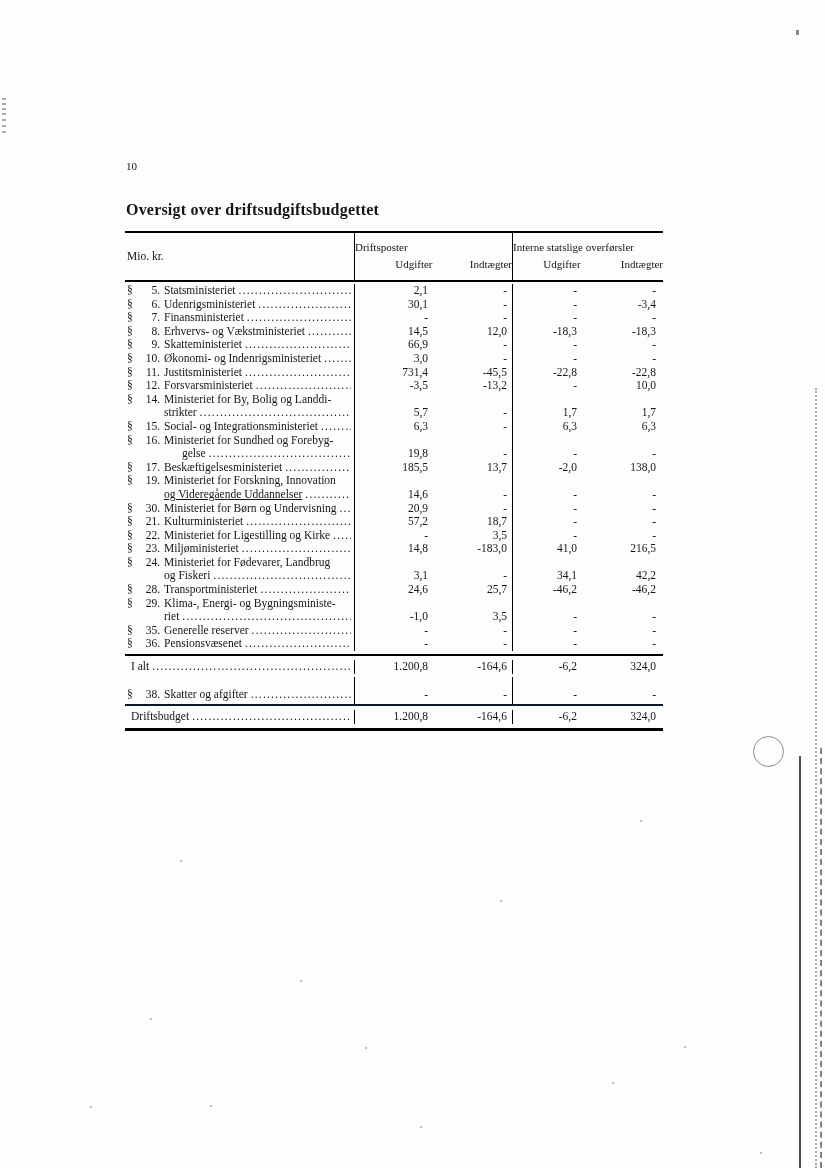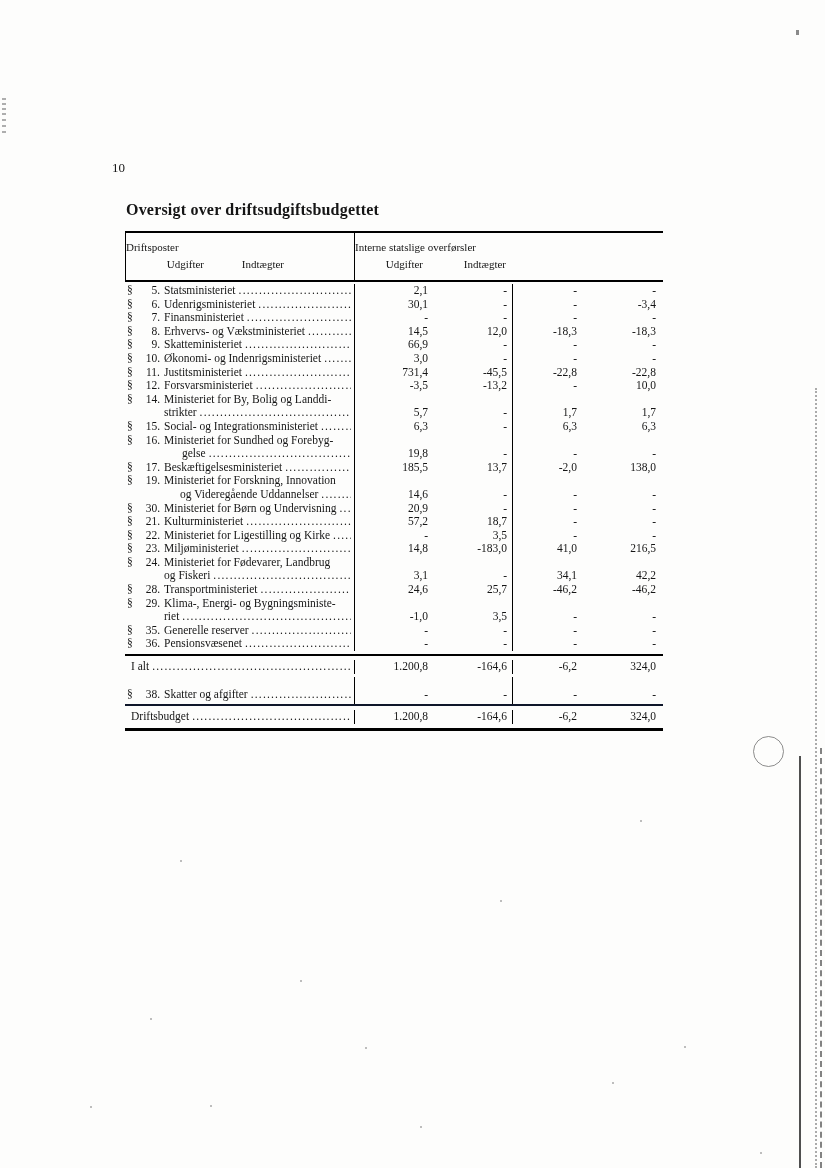--- a/index.html
+++ b/index.html
@@ -1,21 +1,21 @@
 <!DOCTYPE html>
 <html><head>
 <meta charset="utf-8">
 <style>
   html,body{margin:0;padding:0;}
   body{
     width:825px;height:1168px;position:relative;overflow:hidden;
     background:#fdfdfc;color:#151515;
     font-family:"Liberation Serif", serif;
   }
-  .page-number{position:absolute;left:112px;top:160px;font-size:13px;}
+  .page-number{position:absolute;left:126px;top:160px;font-size:11px;}
   .doc-title{position:absolute;left:126px;top:201px;font-size:16px;font-weight:bold;letter-spacing:.2px;margin:0;}
 
   
   .tbl{position:absolute;left:125px;top:231px;width:538px;font-size:11.5px;line-height:13.6px;}
   .thead{display:grid;grid-template-columns:229px 158px 151px;border-top:2.5px solid #000;border-bottom:2px solid #000;height:47px;}
   .h-unit{display:flex;align-items:center;padding-left:2px;}
   .h-grp{border-left:1.5px solid #000;display:flex;flex-direction:column;font-size:11px;}
   .h-grp-label{padding-top:8px;}
   .h-sub{display:flex;margin-top:3px;}
   .h-sub-c{text-align:right;}
@@ -58,20 +58,21 @@
 <body>
 
 <div class="page">
 
   <div class="page-number">10</div>
   <h1 class="doc-title">Oversigt over driftsudgiftsbudgettet</h1>
 
   <div class="tbl">
 
     <div class="thead">
+      <div class="h-unit">Mio. kr.</div>
       <div class="h-grp g1">
         <div class="h-grp-label">Driftsposter</div>
         <div class="h-sub">
           <div class="h-sub-c c1">Udgifter</div>
           <div class="h-sub-c c2">Indtægter</div>
         </div>
       </div>
       <div class="h-grp g2">
         <div class="h-grp-label">Interne statslige overførsler</div>
         <div class="h-sub">
@@ -283,21 +284,21 @@
         <div class="row">
           <div class="cell-label">
             <div class="lblline">
               <span class="pfx">
                 <span>§</span>
                 <span>19.</span>
               </span>
               <span class="nm">Ministeriet for Forskning, Innovation</span>
             </div>
             <div class="lblline cont">
-              <span class="nm" style="margin-left: 16px;">og Videregående Uddannelser</span>
+              <span class="nm" style="margin-left: 0px; text-decoration: underline;">og Videregående Uddannelser</span>
               <span class="leader"></span>
             </div>
           </div>
           <div class="val v1">14,6</div>
           <div class="val v2">-</div>
           <div class="val v3">-</div>
           <div class="val v4">-</div>
         </div>
         <div class="row">
           <div class="cell-label">

